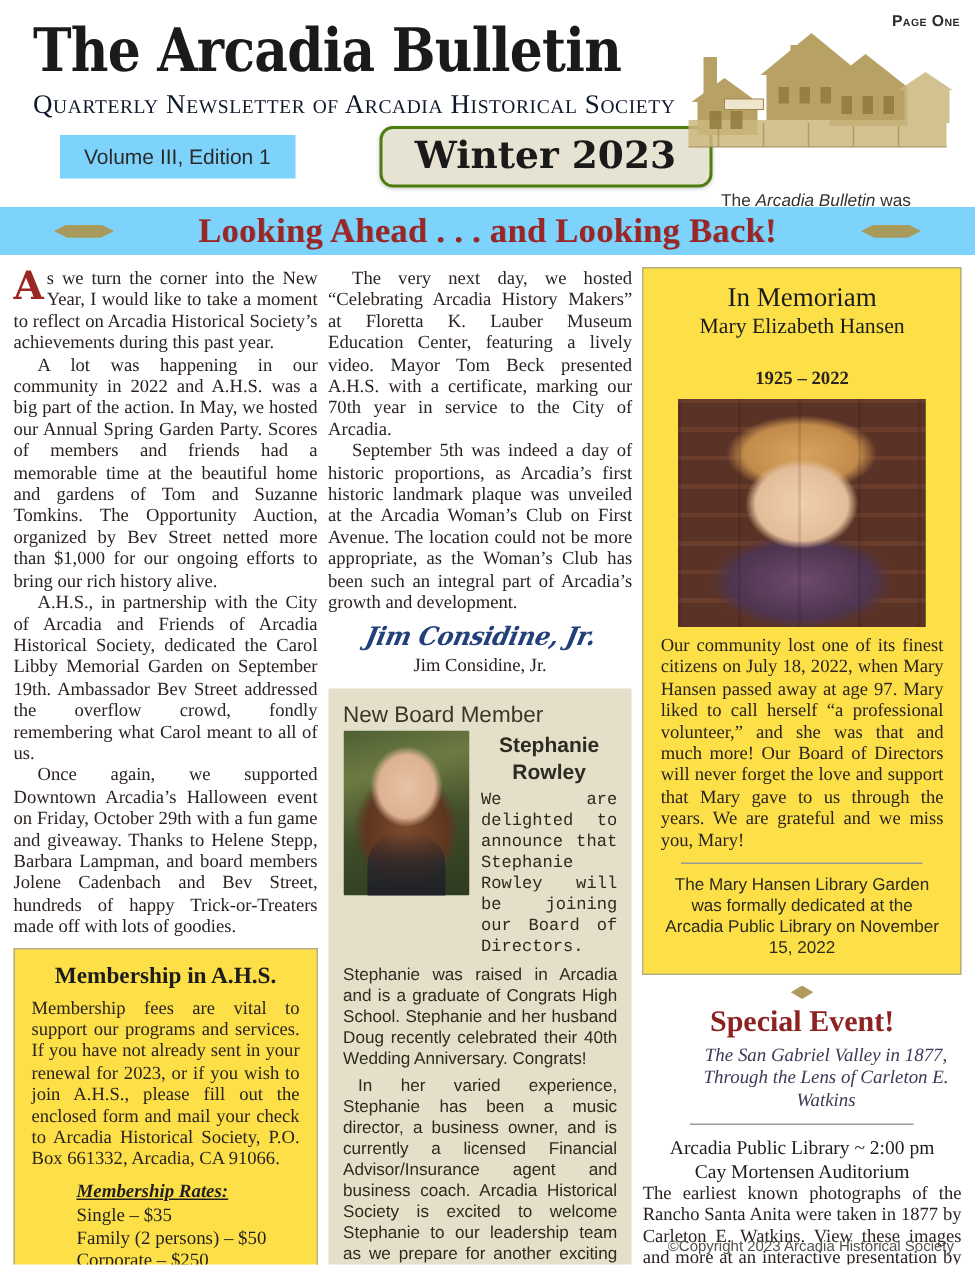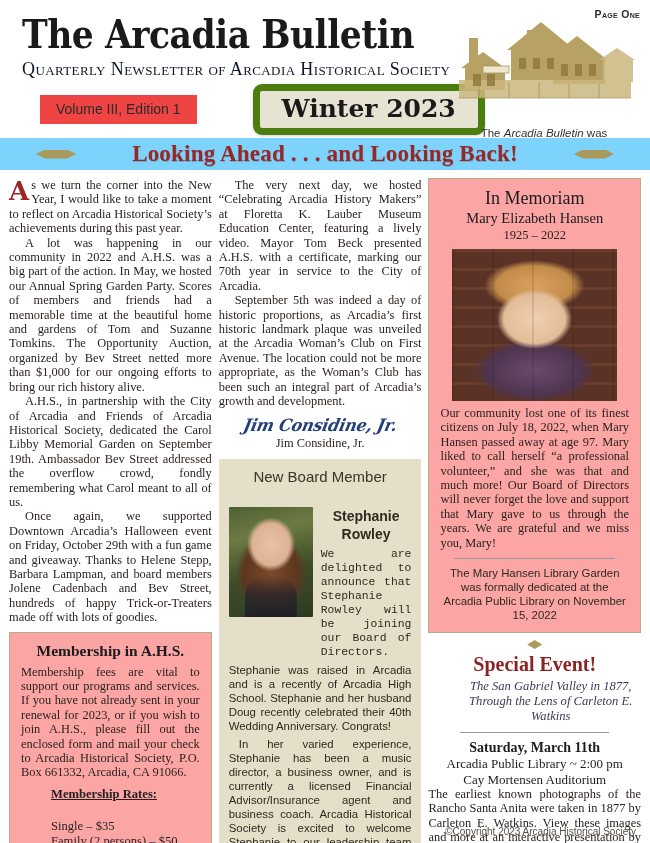--- a/index.html
+++ b/index.html
@@ -62,30 +62,30 @@
   }
   .issue-row {
     position: absolute;
     left: 40px;
     top: 84px;
     display: flex;
     align-items: center;
     gap: 56px;
   }
   .volume-badge {
-    background: #ef4444;
+    background: #7dd3fc;
     padding: 6px 16px 7px 16px;
     font-family: "Liberation Sans", sans-serif;
     font-size: 14px;
     color: #2a2a2a;
     white-space: nowrap;
   }
   .season-badge {
     background: #e7e3d2;
-    border: 7px solid #4d7c0f;
+    border: 2px solid #4d7c0f;
     border-radius: 9px;
     padding: 3px 22px 5px 22px;
     font-family: "DejaVu Serif", serif;
     font-weight: bold;
     font-size: 25px;
     color: #1a1a1a;
     white-space: nowrap;
     box-shadow: 0 1px 3px rgba(0,0,0,0.18);
   }
   .house-block {
@@ -180,55 +180,55 @@
     text-align: center;
     font-family: "Liberation Serif", serif;
     font-size: 12.4px;
     color: #2b2320;
     margin-top: 1px;
   }
 
   
   .box-cream {
     border: 1.5px solid #b8ae86;
-    background: #fca5a5;
+    background: #fde047;
     padding: 9px 11px 10px 11px;
     box-sizing: border-box;
   }
   .box-tan {
     background: #e3dfc8;
     padding: 9px 10px 10px 10px;
     box-sizing: border-box;
   }
   .box-title-serif {
     font-family: "Liberation Serif", serif;
     font-weight: bold;
     font-size: 15.5px;
     text-align: center;
     color: #1c1c1c;
     margin-bottom: 5px;
   }
   .box-title-sans {
     font-family: "Liberation Sans", sans-serif;
     font-size: 15px;
-    text-align: center;
+    text-align: left;
     color: #3a3528;
-    margin-bottom: 22px;
+    margin-bottom: 2px;
   }
 
   
   .membership { margin-top: 7px; }
   .rates-wrap {
     margin-top: 7px;
     padding-left: 30px;
     font-family: "Liberation Serif", serif;
     font-size: 12.6px;
     line-height: 14.6px;
   }
-  .rates-head { text-decoration: underline; font-weight: bold; margin-bottom: 18px; }
+  .rates-head { text-decoration: underline; font-weight: bold; margin-bottom: 2px; font-style: italic; }
 
   
   .nbm { margin-top: 8px; }
   .nbm-top { display: flex; gap: 8px; }
   .nbm-photo {
     width: 84px; height: 110px;
     flex: none;
     border-radius: 1px;
     background:
       radial-gradient(ellipse 40% 34% at 50% 34%, #e8c3a4 0%, #dcb292 56%, rgba(220,178,146,0) 72%),
@@ -285,21 +285,22 @@
     font-size: 14.5px;
     text-align: center;
     color: #1c1c1c;
     margin-top: 1px;
   }
   .memoriam-dates {
     font-family: "Liberation Serif", serif;
     font-size: 12.5px;
     text-align: center;
     color: #2b2320;
-    margin-top: 1px;
+    margin-top: 18px;
+    font-weight: bold;
   }
   .memoriam-photo {
     width: 165px; height: 152px;
     margin: 6px auto 5px auto;
     background:
       radial-gradient(ellipse 30% 26% at 50% 46%, #f0cfae 0%, #e3bd99 62%, rgba(227,189,153,0) 76%),
       radial-gradient(ellipse 40% 22% at 50% 24%, #d8a25e 0%, #c28b4a 58%, rgba(194,139,74,0) 76%),
       radial-gradient(ellipse 46% 26% at 50% 80%, #6d4a6a 0%, #4e3550 62%, rgba(78,53,80,0) 80%),
       repeating-linear-gradient(0deg, #5b3326 0px, #5b3326 16px, #6a3d2d 16px, #6a3d2d 19px),
       #5b3326;
@@ -476,21 +477,21 @@
       <div class="nbm-top">
         <div class="nbm-photo"></div>
         <div>
           <div class="nbm-name">
             <span>Stephanie</span><br>
             <span>Rowley</span>
           </div>
           <div class="nbm-side">We are delighted to announce that Stephanie Rowley will be joining our Board of Directors.</div>
         </div>
       </div>
-      <p class="sans-just">Stephanie was raised in Arcadia and is a recently of Arcadia High School. Stephanie and her husband Doug recently celebrated their 40th Wedding Anniversary. Congrats!</p>
+      <p class="sans-just">Stephanie was raised in Arcadia and is a graduate of Congrats High School. Stephanie and her husband Doug recently celebrated their 40th Wedding Anniversary. Congrats!</p>
       <p class="sans-just indent">In her varied experience, Stephanie has been a music director, a business owner, and is currently a licensed Financial Advisor/Insurance agent and business coach. Arcadia Historical Society is excited to welcome Stephanie to our leadership team as we prepare for another exciting year.</p>
     </div>
   </div>
 
   <div class="col col-right">
     <div class="box-cream">
       <div class="memoriam-title">In Memoriam</div>
       <div class="memoriam-name">Mary Elizabeth Hansen</div>
       <div class="memoriam-dates">1925 – 2022</div>
       <div class="memoriam-photo"></div>
@@ -501,21 +502,20 @@
 
     <div class="ornament"></div>
 
     <div>
       <div class="special-title">Special Event!</div>
       <div class="special-sub">
         <span>The San Gabriel Valley in 1877,</span><br>
         <span>Through the Lens of Carleton E. Watkins</span>
       </div>
       <div class="special-rule"></div>
-      <div class="special-when">Saturday, March 11th</div>
       <div class="special-where">
         <span>Arcadia Public Library  ~  2:00 pm</span><br>
         <span>Cay Mortensen Auditorium</span>
       </div>
       <p class="body first">The earliest known photographs of the Rancho Santa Anita were taken in 1877 by Carleton E. Watkins. View these images and more at an interactive presentation by Ed Andersen. Plan to visit the Watkins exhibit at the Arcadia Library during the month of March 2023.  See you there!</p>
     </div>
   </div>
 </div>
 
 <div class="footer">©Copyright 2023 Arcadia Historical Society</div>

